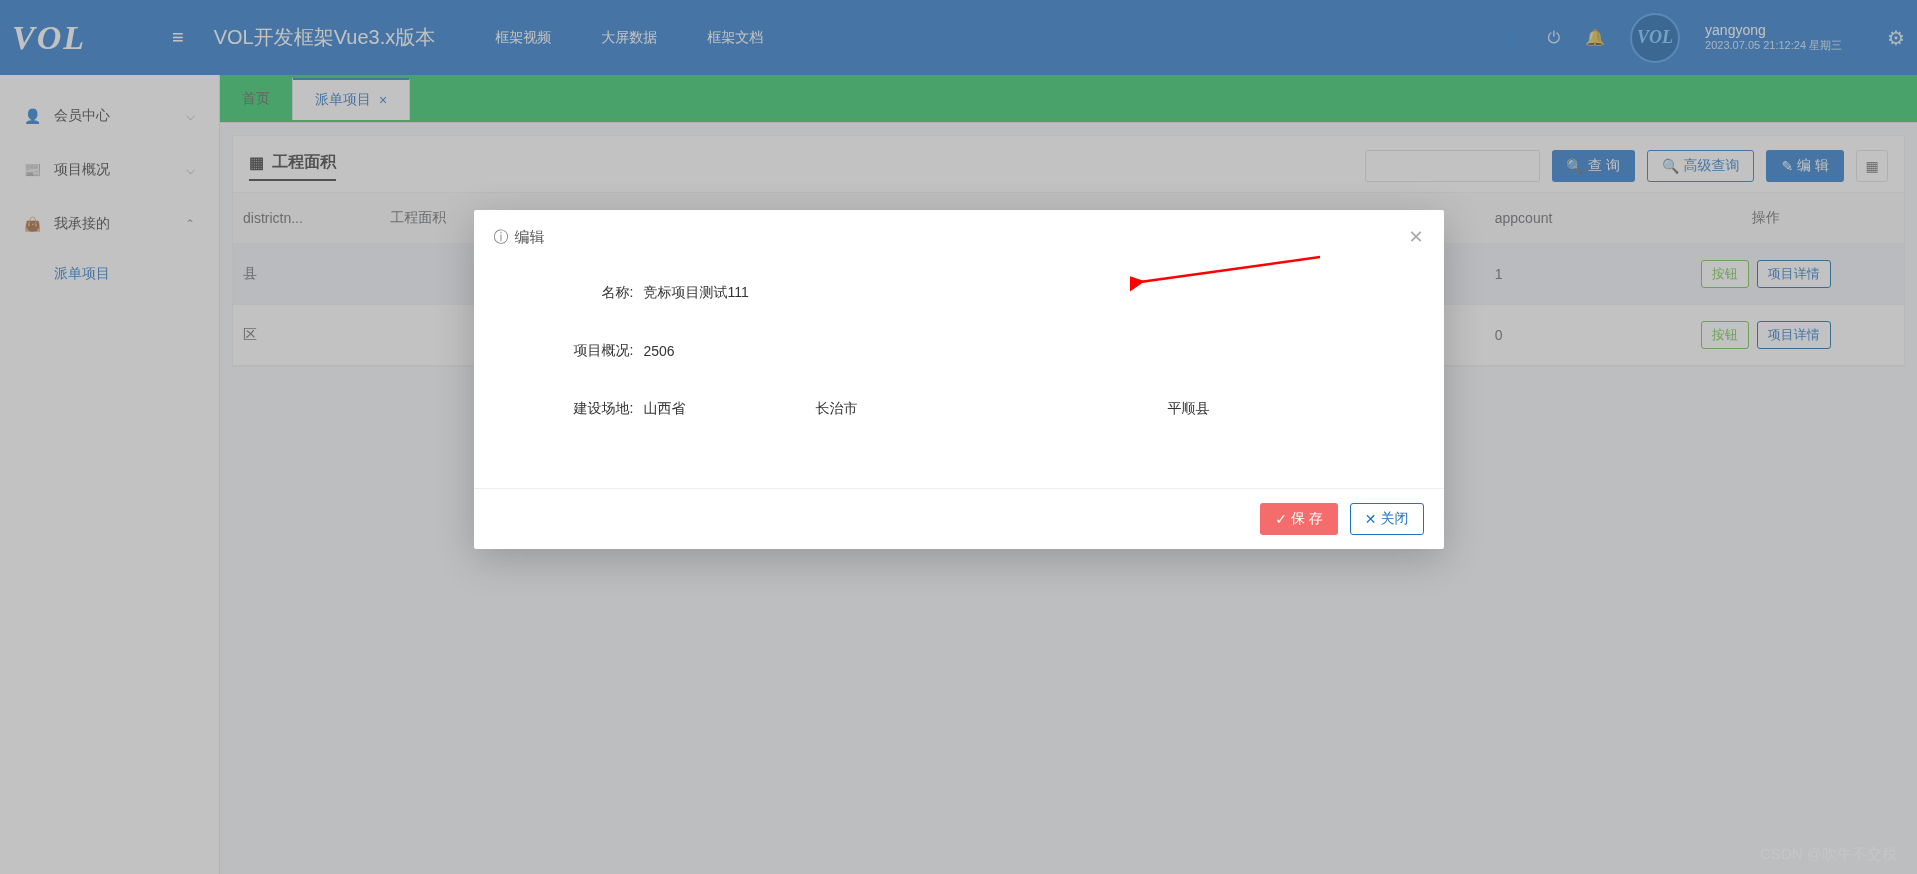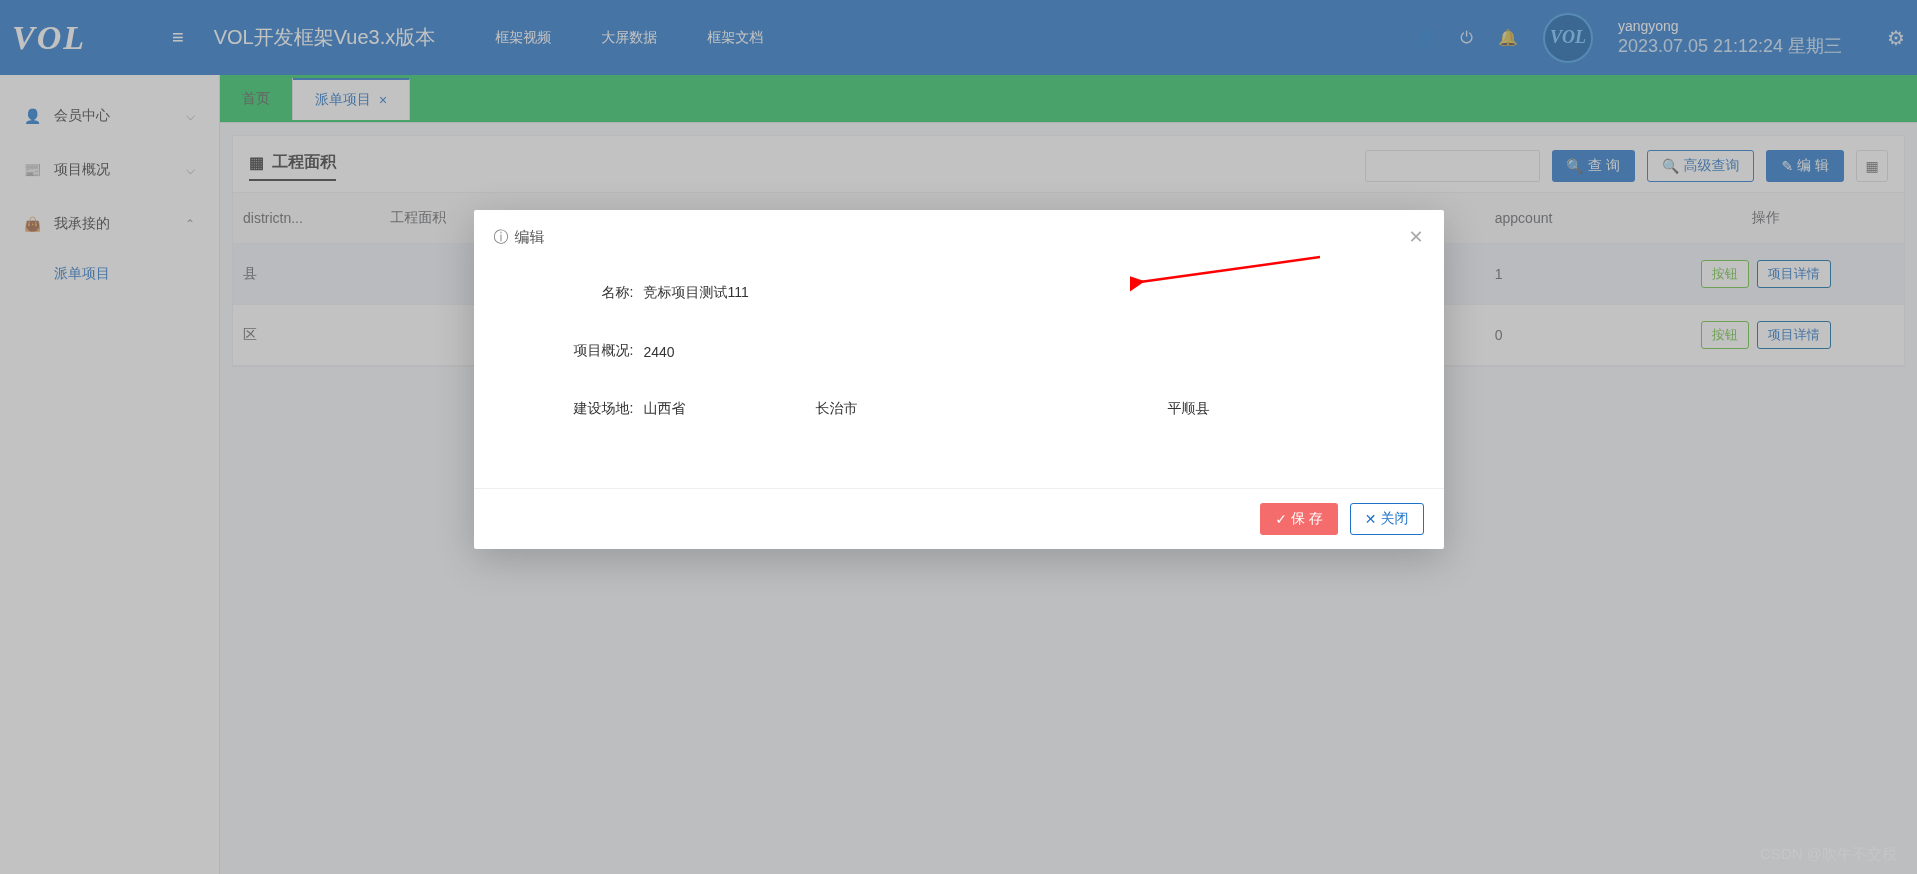--- a/index.html
+++ b/index.html
@@ -6,21 +6,21 @@
 body { font-family: "Microsoft YaHei", Arial, sans-serif; font-size: 14px; color: #333; background: #f5f5f5; overflow: hidden; position: relative; width: 1917px; height: 874px; }
 .header { background: #1e72c8; height: 75px; display: flex; align-items: center; color: #fff; padding: 0 12px; }
 .logo { font-size: 34px; font-weight: bold; font-style: italic; width: 160px; letter-spacing: 2px; font-family: Georgia, serif; }
 .menu-toggle { font-size: 20px; margin-right: 30px; cursor: pointer; }
 .app-title { font-size: 20px; margin-right: 60px; }
 .nav-item { font-size: 14px; margin-right: 50px; cursor: pointer; }
 .header-right { margin-left: auto; display: flex; align-items: center; gap: 25px; }
 .header-icon { font-size: 16px; cursor: pointer; opacity: 0.85; }
 .avatar { width: 50px; height: 50px; border-radius: 50%; background: #0a5ba8; border: 2px solid #3c99e6; display: flex; align-items: center; justify-content: center; font-style: italic; font-weight: bold; font-size: 18px; font-family: Georgia, serif; color:#6fc6ff; }
 .user-info { display: flex; flex-direction: column; font-size: 14px; }
-.user-info .time { font-size: 18px; color: #cce3f9; }
+.user-info .time { font-size: 11px; color: #cce3f9; }
 .gear-outer { font-size: 20px; margin-left: 20px; cursor: pointer; opacity: 0.85; }
 
 .layout { display: flex; height: calc(100% - 75px); }
 .sidebar { width: 220px; background: #fff; border-right: 1px solid #e6e6e6; padding-top: 14px; }
 .side-item { display: flex; align-items: center; padding: 18px 24px; cursor: pointer; color: #333; }
 .side-item .icn { width: 20px; margin-right: 10px; }
 .side-item .chev { margin-left: auto; color: #999; font-size: 12px; }
 .sub-item { padding: 14px 24px 14px 54px; color: #1e72c8; cursor: pointer; }
 
 .main { flex: 1; background: #f5f7fa; display:flex; flex-direction:column; }
@@ -46,21 +46,21 @@
 .sort { color:#bbb; font-size:11px; margin-left:4px; }
 .btn-sm { height:28px; padding:0 10px; font-size:13px; border-radius:3px; display:inline-flex; align-items:center; }
 .btn-green { background:#fff; color:#67c23a; border:1px solid #67c23a; margin-right:8px;}
 .btn-blue { background:#fff; color:#1e72c8; border:1px solid #0369a1; }
 
 .overlay { position: absolute; inset: 0; background: rgba(120,120,120,0.45); display: flex; align-items: flex-start; justify-content: center; padding-top: 210px; }
 .modal { width: 970px; background: #fff; border-radius: 2px; box-shadow: 0 10px 40px rgba(0,0,0,0.2); }
 .modal-head { display: flex; align-items: center; padding: 16px 20px; font-size: 15px; color: #555; }
 .modal-head .close { margin-left: auto; color:#aaa; cursor:pointer; font-size:18px; }
 .modal-body { padding: 20px 40px 30px; }
-.form-row { display: flex; align-items: flex-end; margin-bottom: 40px; }
+.form-row { display: flex; align-items: center; margin-bottom: 40px; }
 .form-label { width: 130px; text-align: right; padding-right: 10px; color:#333; }
 .form-val { color:#333; }
 .loc-group { display:flex; gap:130px; }
 .modal-foot { border-top: 1px solid #eee; padding: 14px 20px; display:flex; justify-content:flex-end; gap:12px;}
 .btn-danger { background:#f56c6c; color:#fff; }
 .btn-close { background:#fff; color:#1e72c8; border:1px solid #1e72c8; }
 
 .arrow { position:absolute; top:252px; left:1130px; width:190px; height:40px; pointer-events:none; }
 
 .watermark { position:absolute; right:20px; bottom:10px; color: rgba(200,200,200,0.8); font-size:15px; }
@@ -193,21 +193,21 @@
       <span>编辑</span>
       <span class="close">✕</span>
     </div>
     <div class="modal-body">
       <div class="form-row">
         <div class="form-label">名称:</div>
         <div class="form-val">竞标项目测试111</div>
       </div>
       <div class="form-row">
         <div class="form-label">项目概况:</div>
-        <div class="form-val">2440</div>
+        <div class="form-val">2506</div>
       </div>
       <div class="form-row">
         <div class="form-label">建设场地:</div>
         <div class="loc-group">
           <span class="form-val">山西省</span>
           <span class="form-val">长治市</span>
           <span class="form-val" style="margin-left:180px">平顺县</span>
         </div>
       </div>
     </div>

